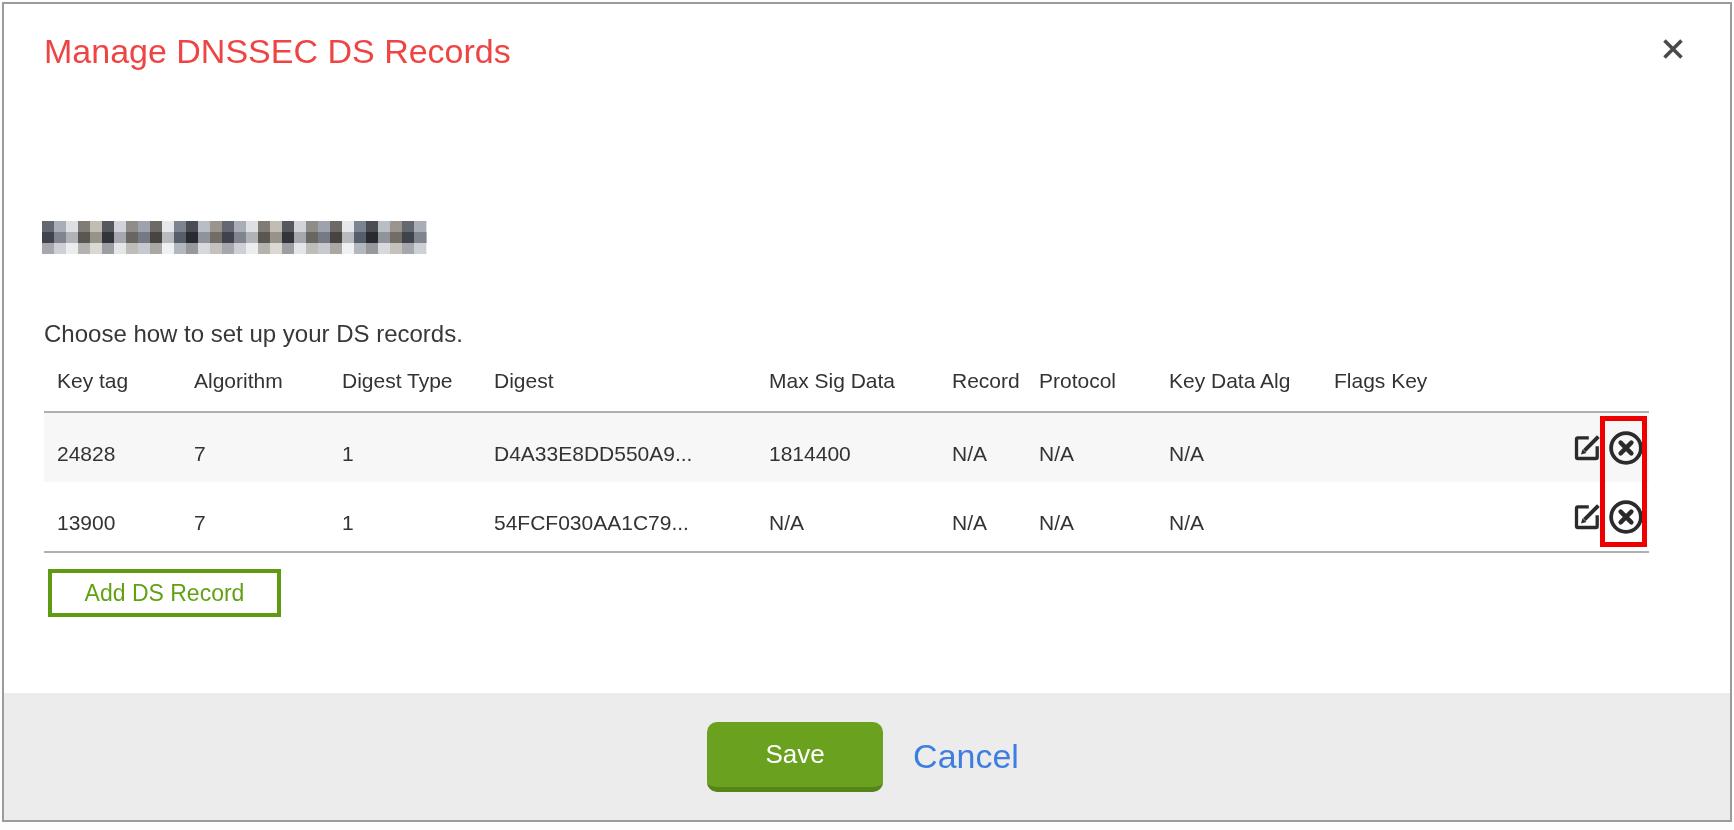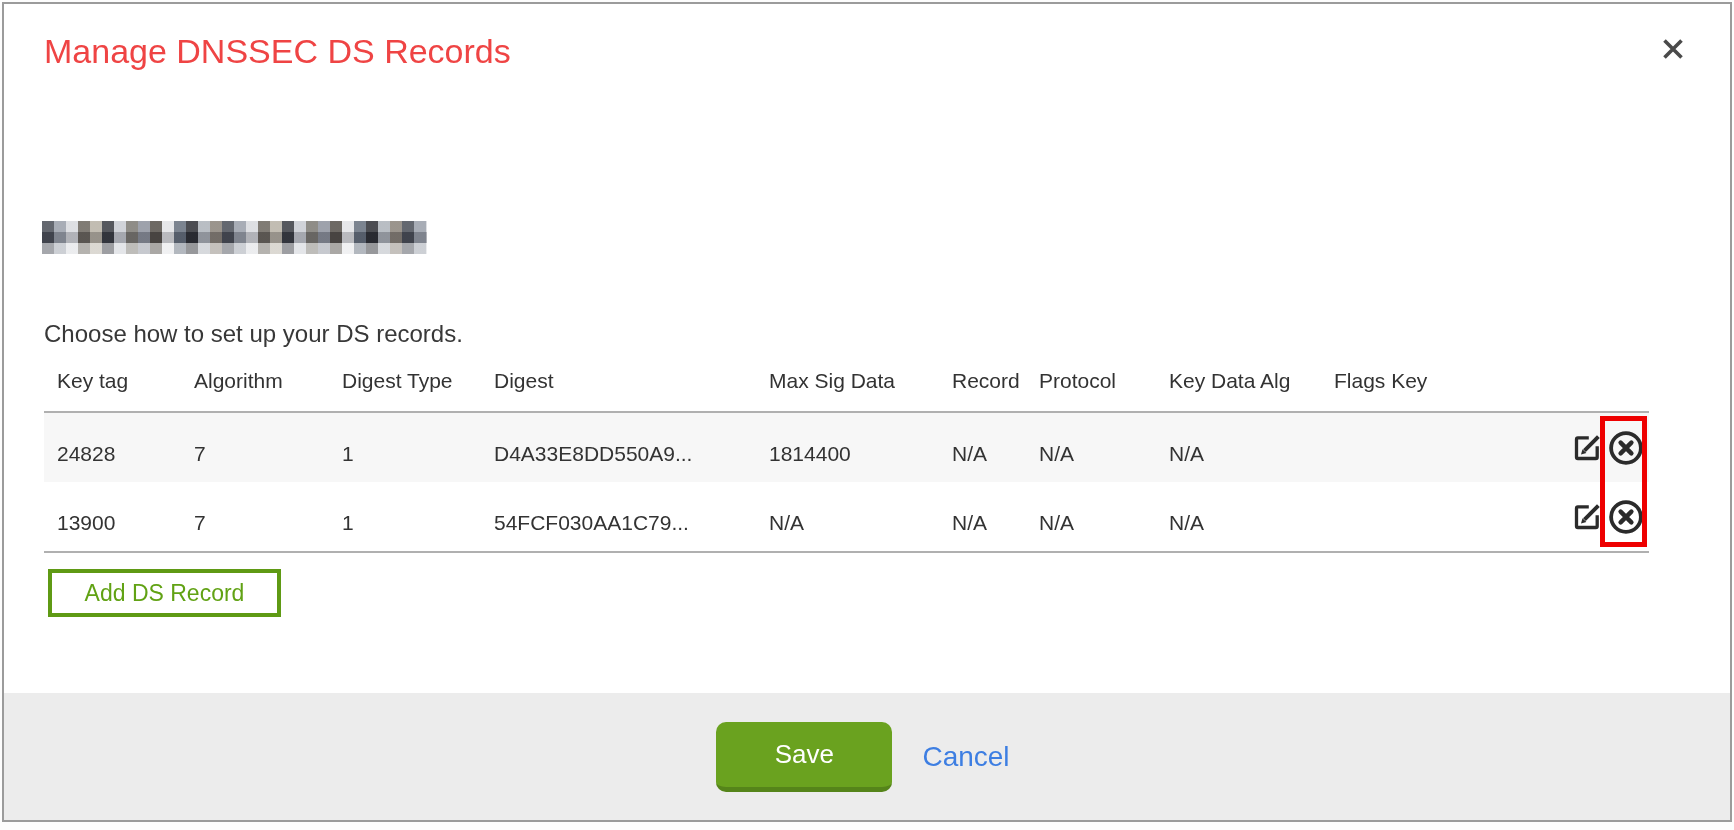--- a/index.html
+++ b/index.html
@@ -50,21 +50,21 @@
   .footer {
     position: absolute; left: 0; right: 0; bottom: 0; height: 127px;
     background: #ececec; display: flex; align-items: center; justify-content: center; gap: 22px;
   }
   .save-btn {
     width: 176px; height: 70px; background: #6aa21f; border: none;
     border-bottom: 5px solid #55841a; border-radius: 10px;
     color: #ffffff; font-size: 26px; font-family: inherit; cursor: pointer;
   }
   .cancel-btn {
-    background: none; border: none; color: #3d7ee2; font-size: 28px;
+    background: none; border: none; color: #3d7ee2; font-size: 34px;
     font-family: inherit; cursor: pointer; padding: 0 8px;
   }
 </style>
 </head>
 <body>
 
 <div class="modal">
 
   <button class="close-btn" aria-label="Close">
     <svg width="28" height="28" viewBox="0 0 28 28">

